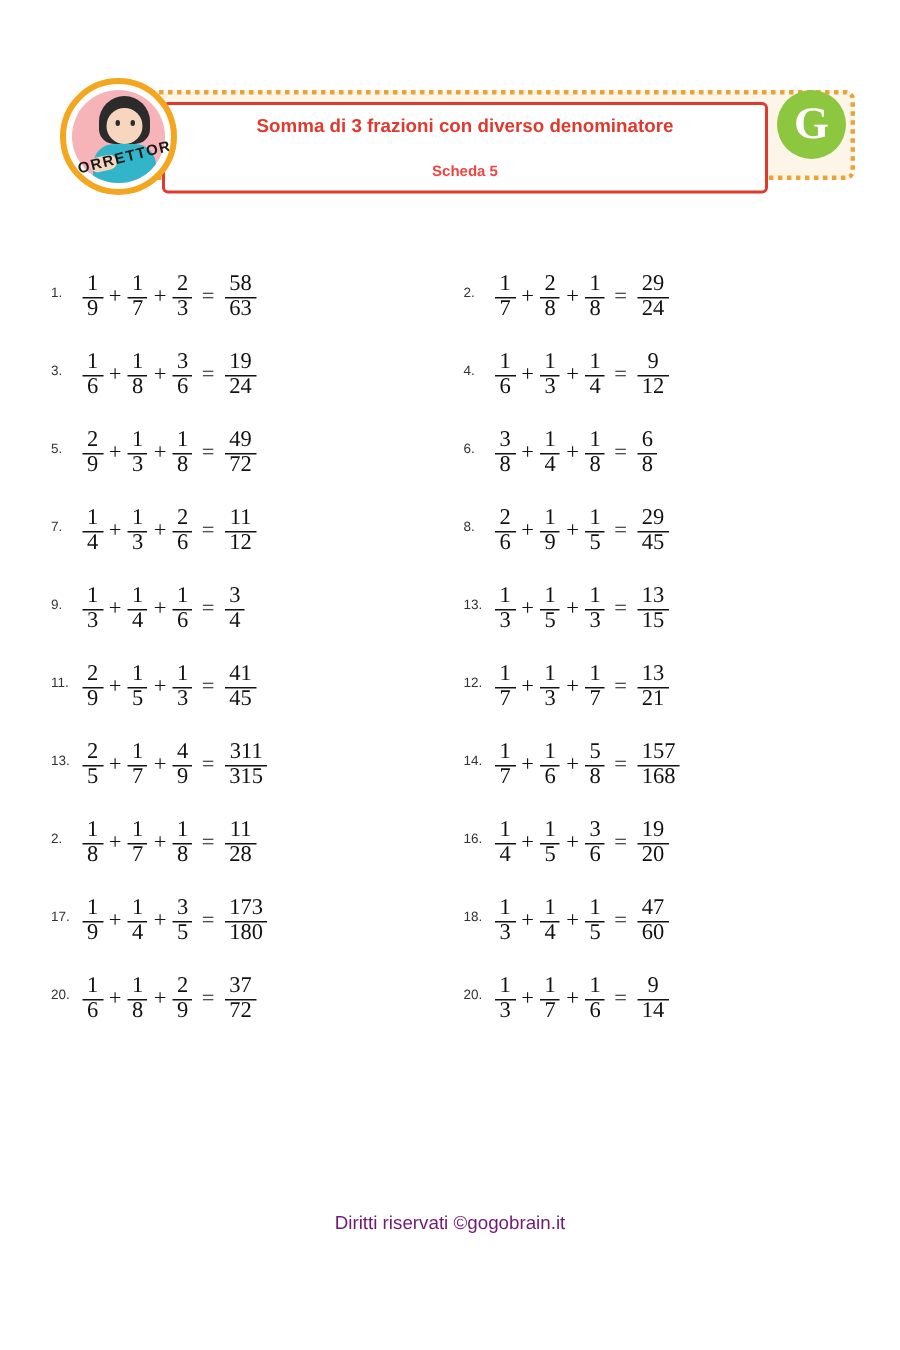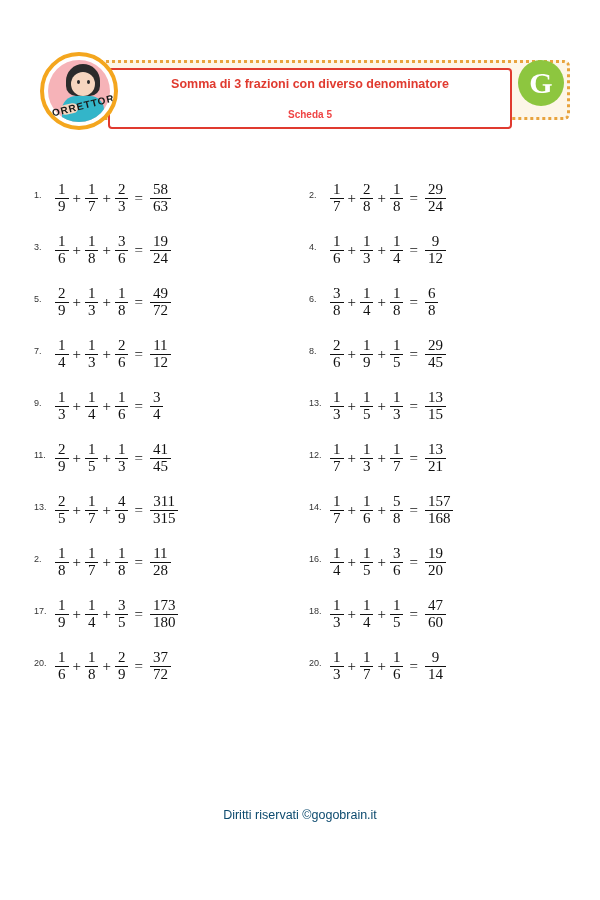--- a/index.html
+++ b/index.html
@@ -226,21 +226,21 @@
   }
 
   
   .footer {
     position: absolute;
     left: 0;
     right: 0;
     top: 808px;
     text-align: center;
     font-size: 12.5px;
-    color: #0c4a6e;
+    color: #701a75;
   }
 </style>
 </head>
 <body>
 
 <div class="header">
 
   <div class="header-banner"></div>
 
   <div class="header-inner">

